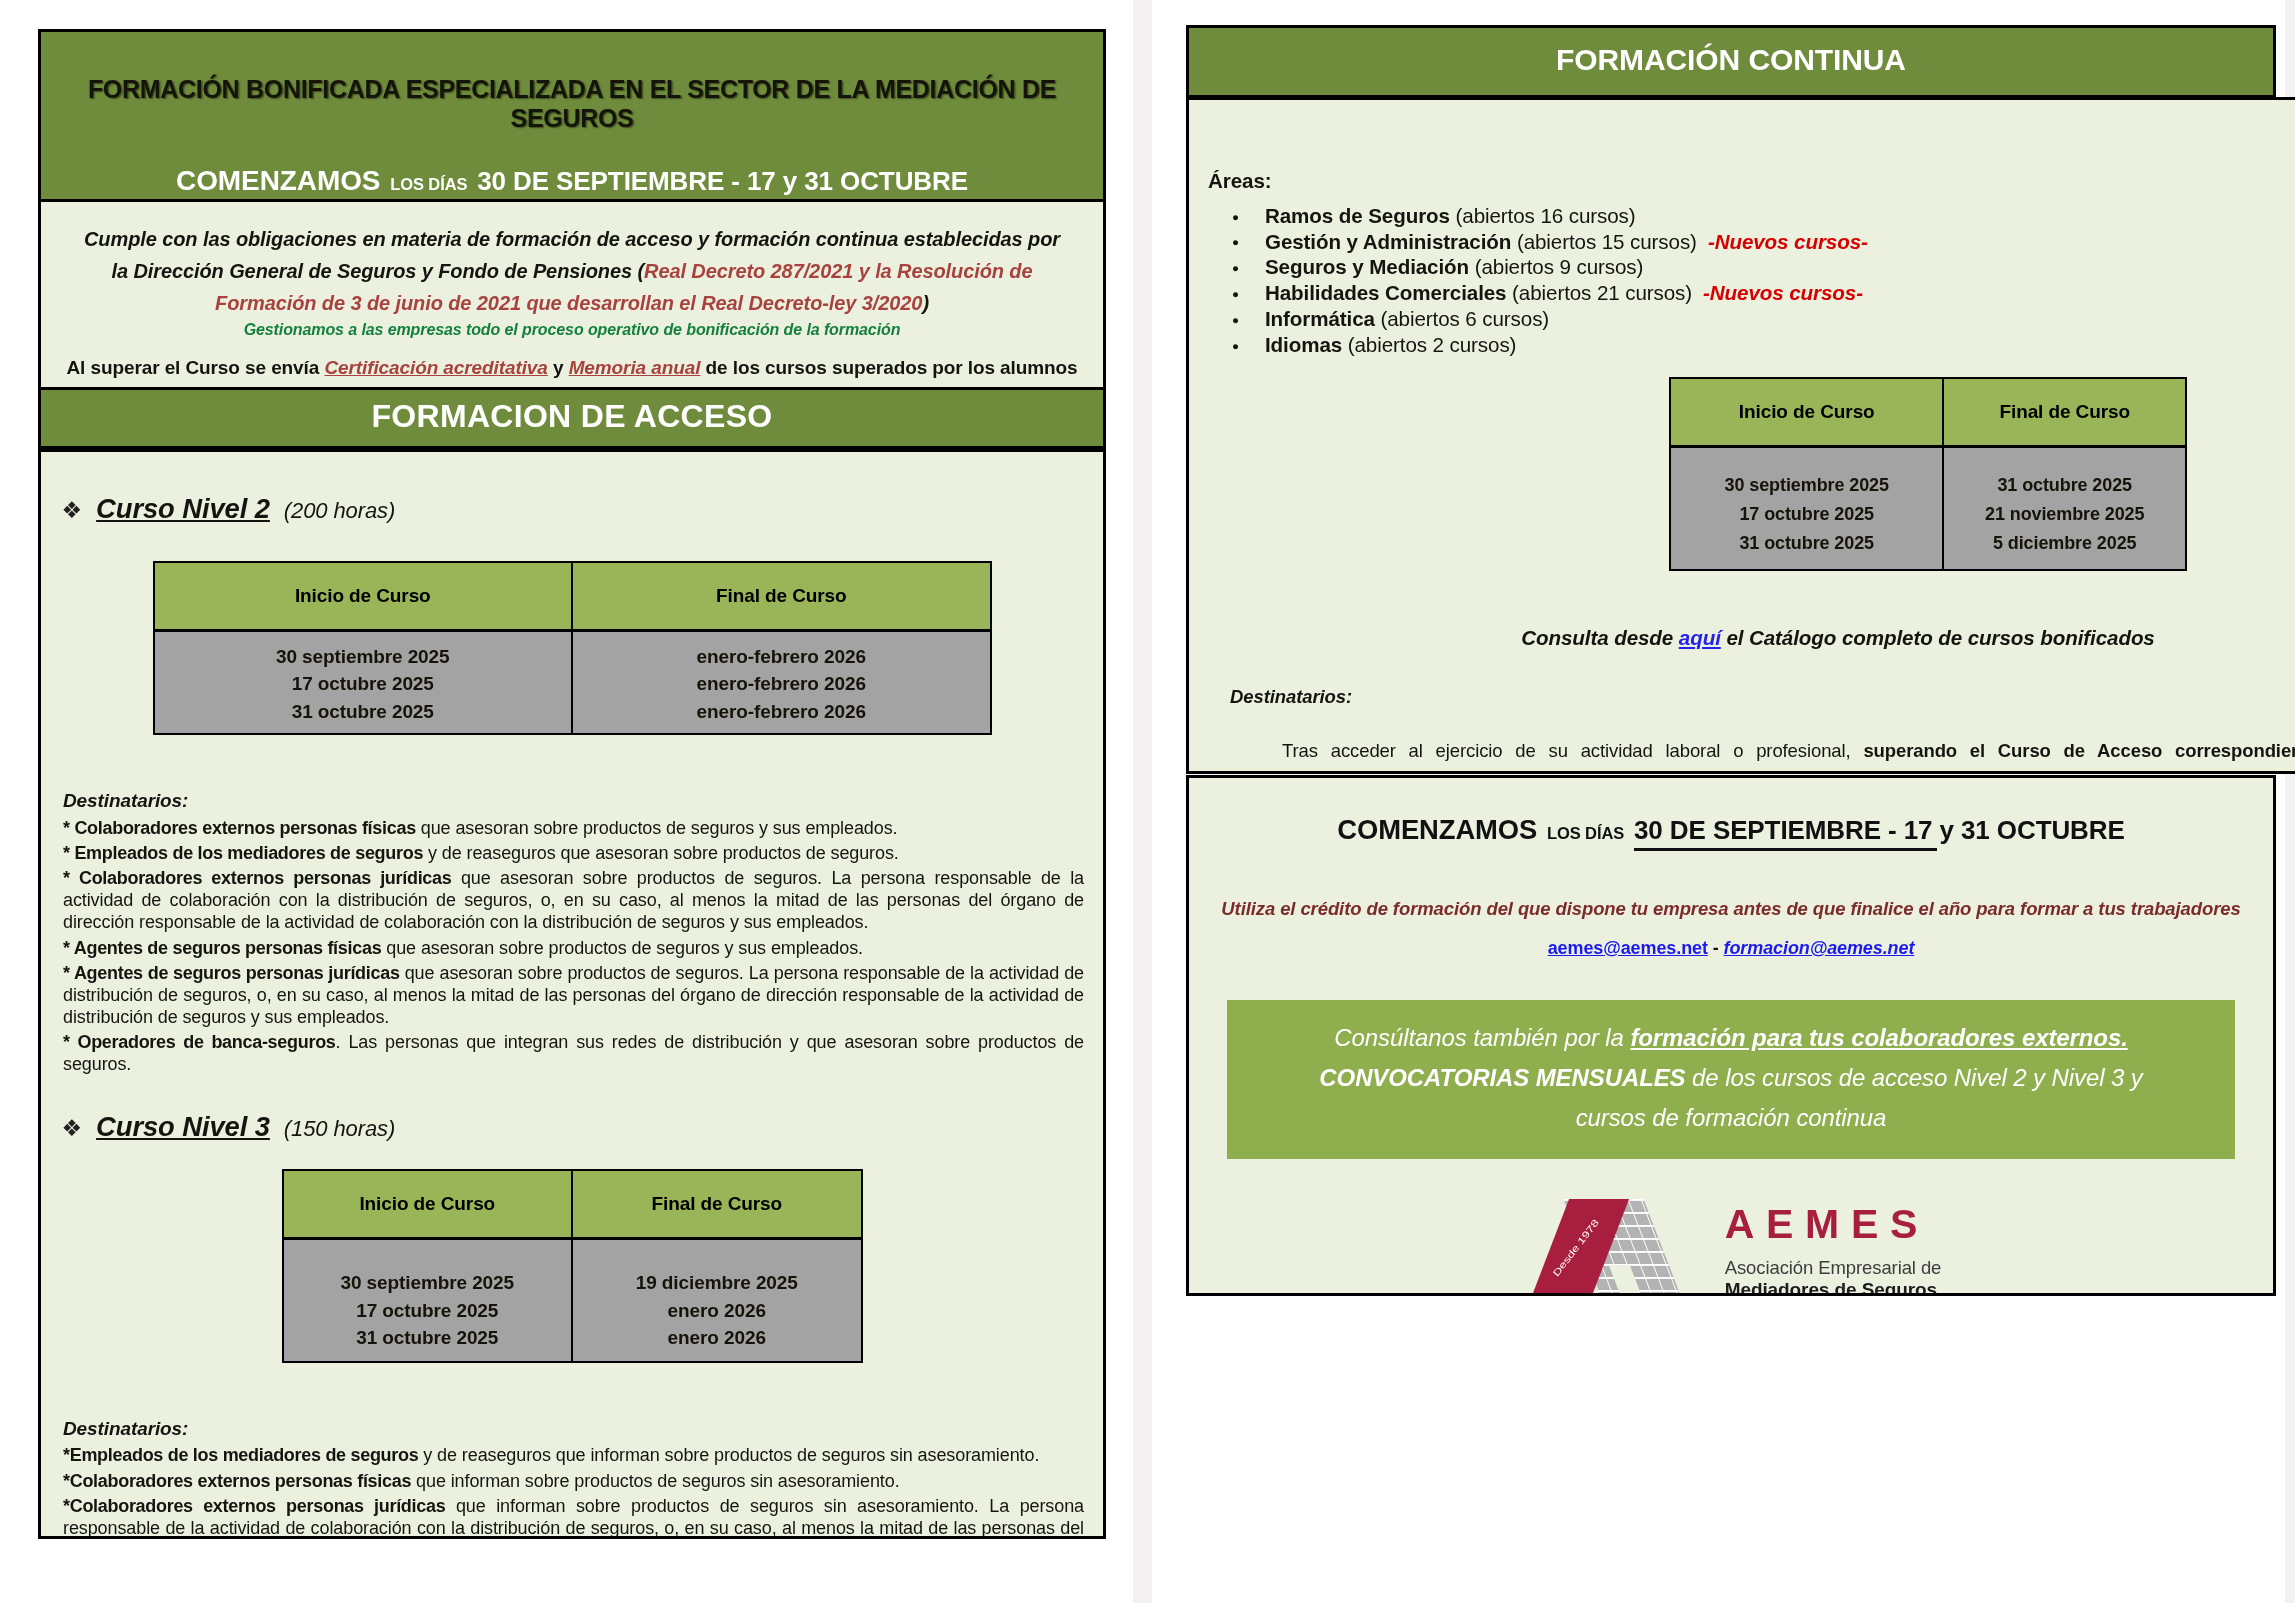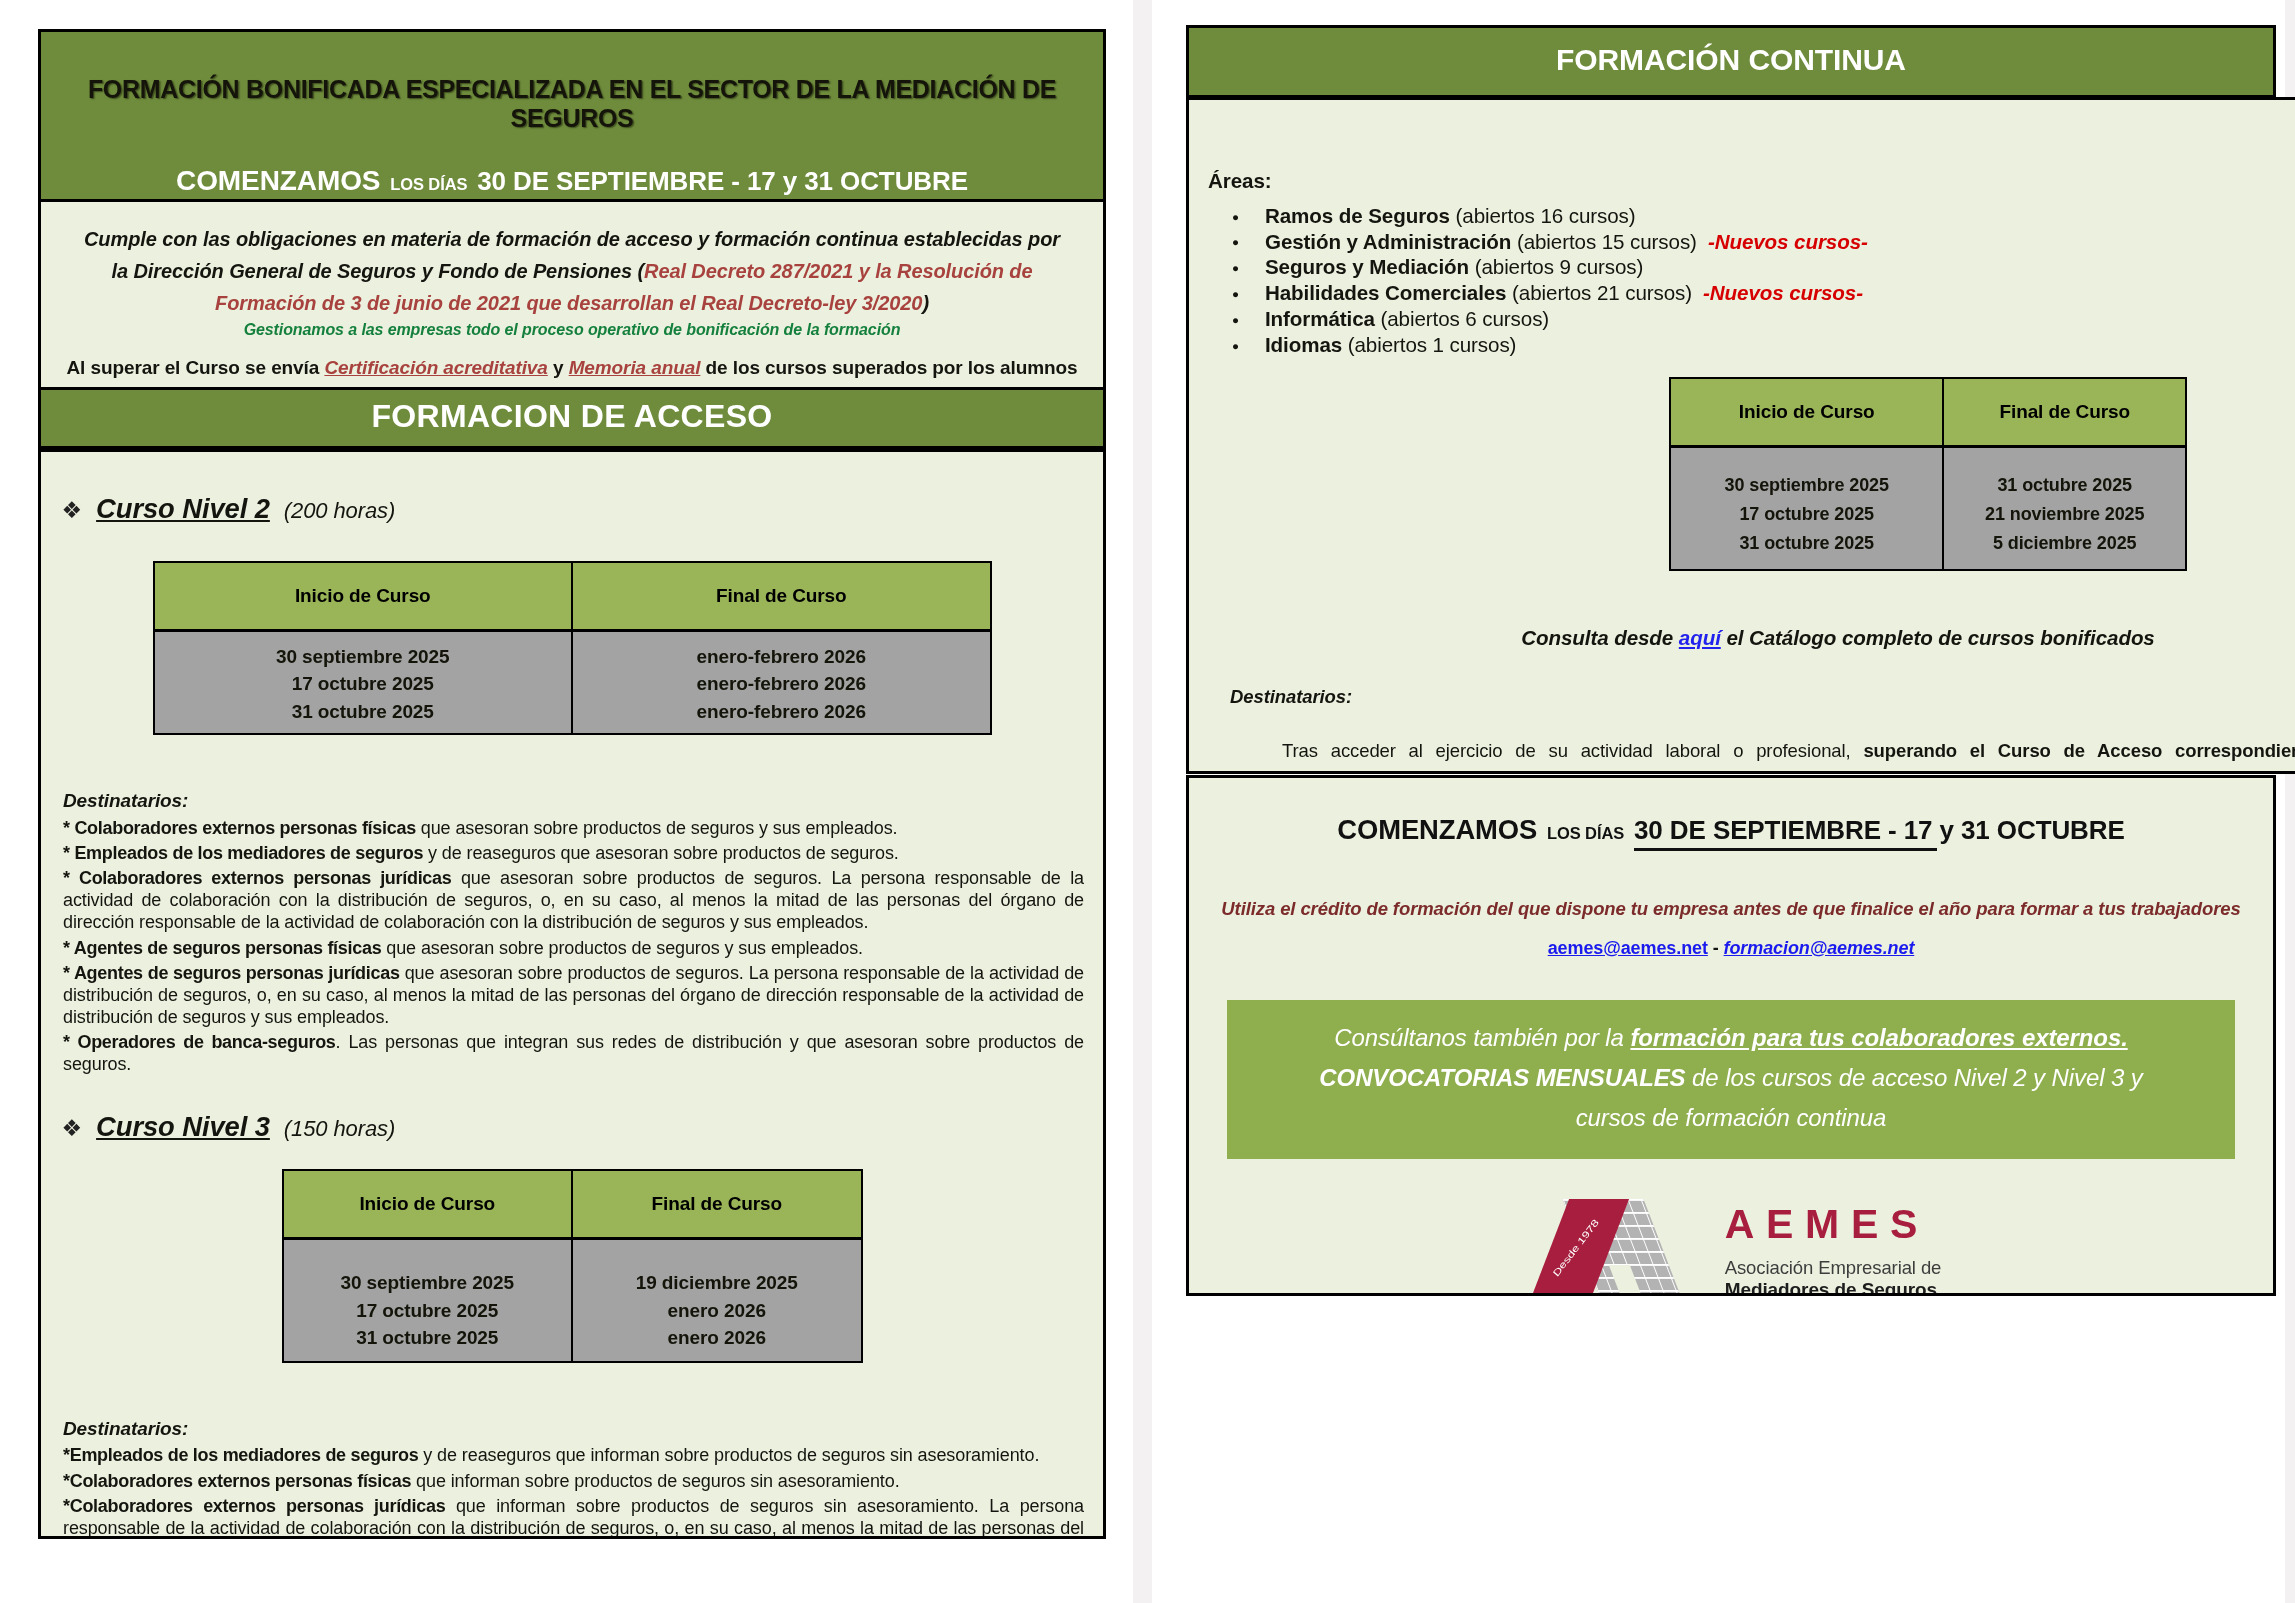--- a/index.html
+++ b/index.html
@@ -214,21 +214,21 @@
   <div class="gbox green-bg rp-bar">FORMACIÓN CONTINUA</div>
 
   <div class="gbox light-bg rp-main">
     <div class="areas-label">Áreas:</div>
     <div class="areas-list">
       <div class="area-item"><span class="area-dot">●</span><span class="area-name">Ramos de Seguros</span><span> (abiertos 16 cursos)</span><span class="area-new"></span></div>
       <div class="area-item"><span class="area-dot">●</span><span class="area-name">Gestión y Administración</span><span> (abiertos 15 cursos)</span><span class="area-new">-Nuevos cursos-</span></div>
       <div class="area-item"><span class="area-dot">●</span><span class="area-name">Seguros y Mediación</span><span> (abiertos 9 cursos)</span><span class="area-new"></span></div>
       <div class="area-item"><span class="area-dot">●</span><span class="area-name">Habilidades Comerciales</span><span> (abiertos 21 cursos)</span><span class="area-new">-Nuevos cursos-</span></div>
       <div class="area-item"><span class="area-dot">●</span><span class="area-name">Informática</span><span> (abiertos 6 cursos)</span><span class="area-new"></span></div>
-      <div class="area-item"><span class="area-dot">●</span><span class="area-name">Idiomas</span><span> (abiertos 1 cursos)</span><span class="area-new"></span></div>
+      <div class="area-item"><span class="area-dot">●</span><span class="area-name">Idiomas</span><span> (abiertos 2 cursos)</span><span class="area-new"></span></div>
     </div>
 
     <table class="sched t-continua">
       <tbody>
           <tr>
         <th style="width:53%">Inicio de Curso</th>
         <th style="width:47%">Final de Curso</th>
       </tr>
       <tr>
         <td>

